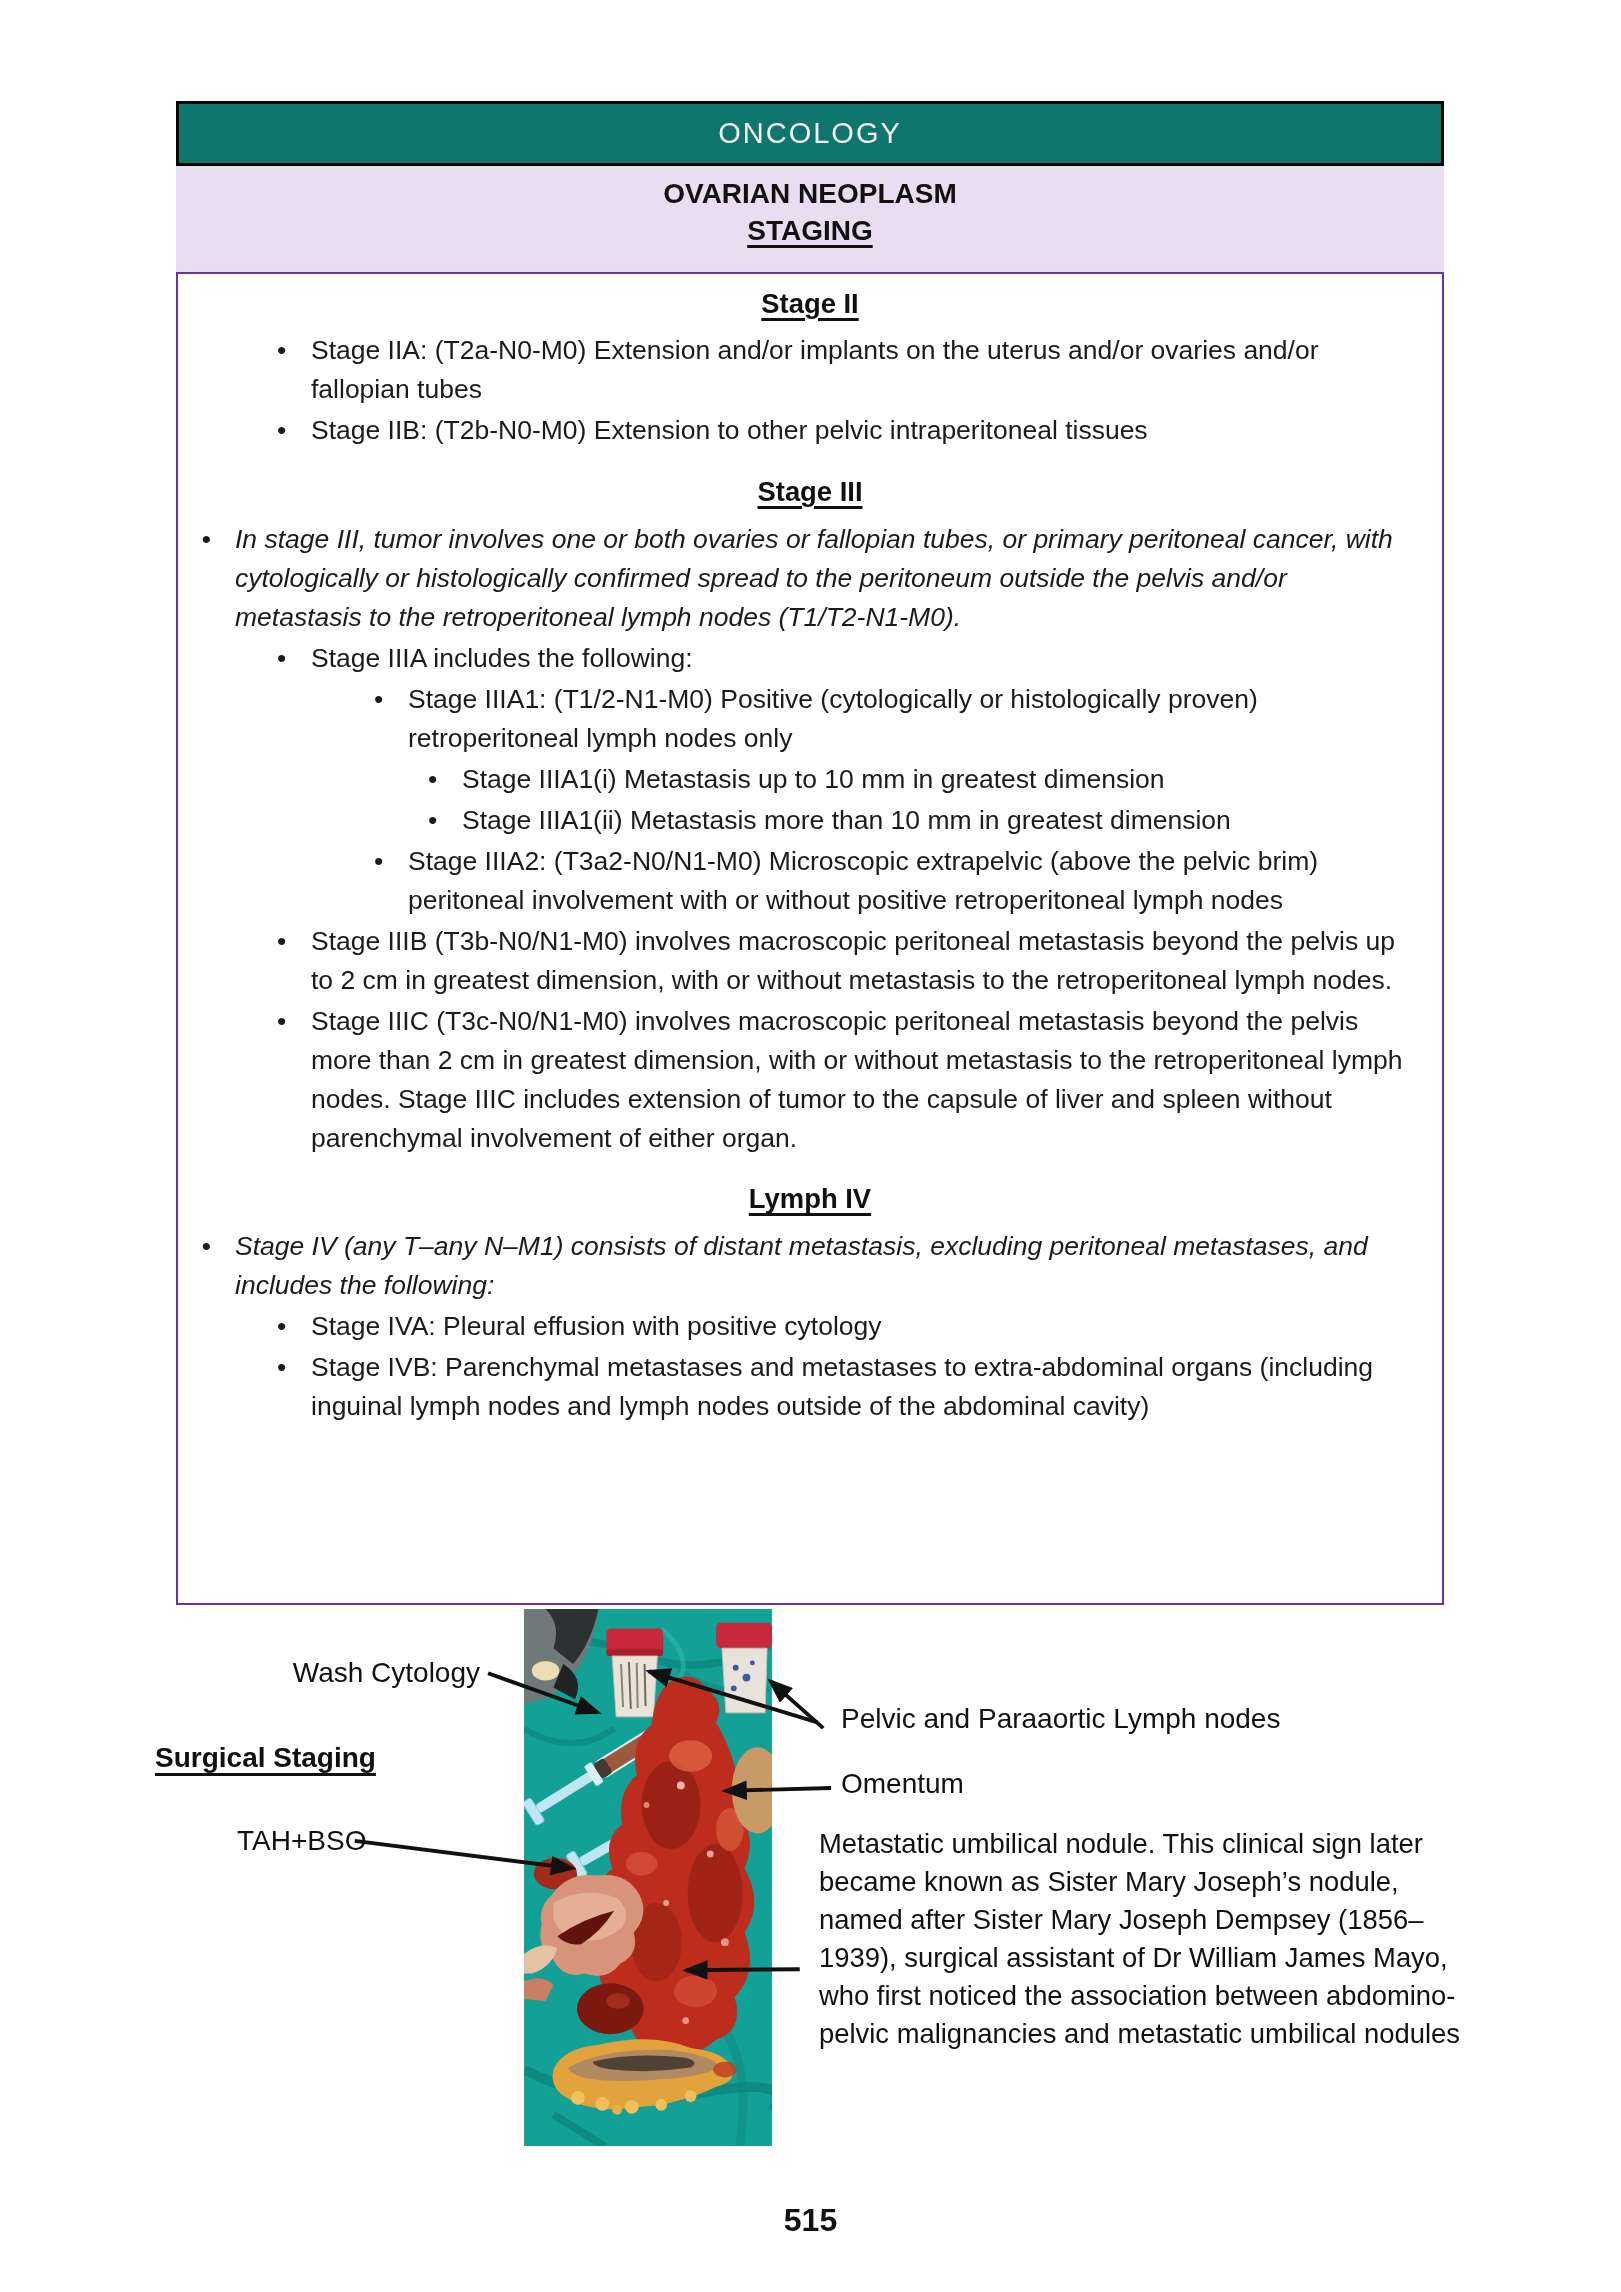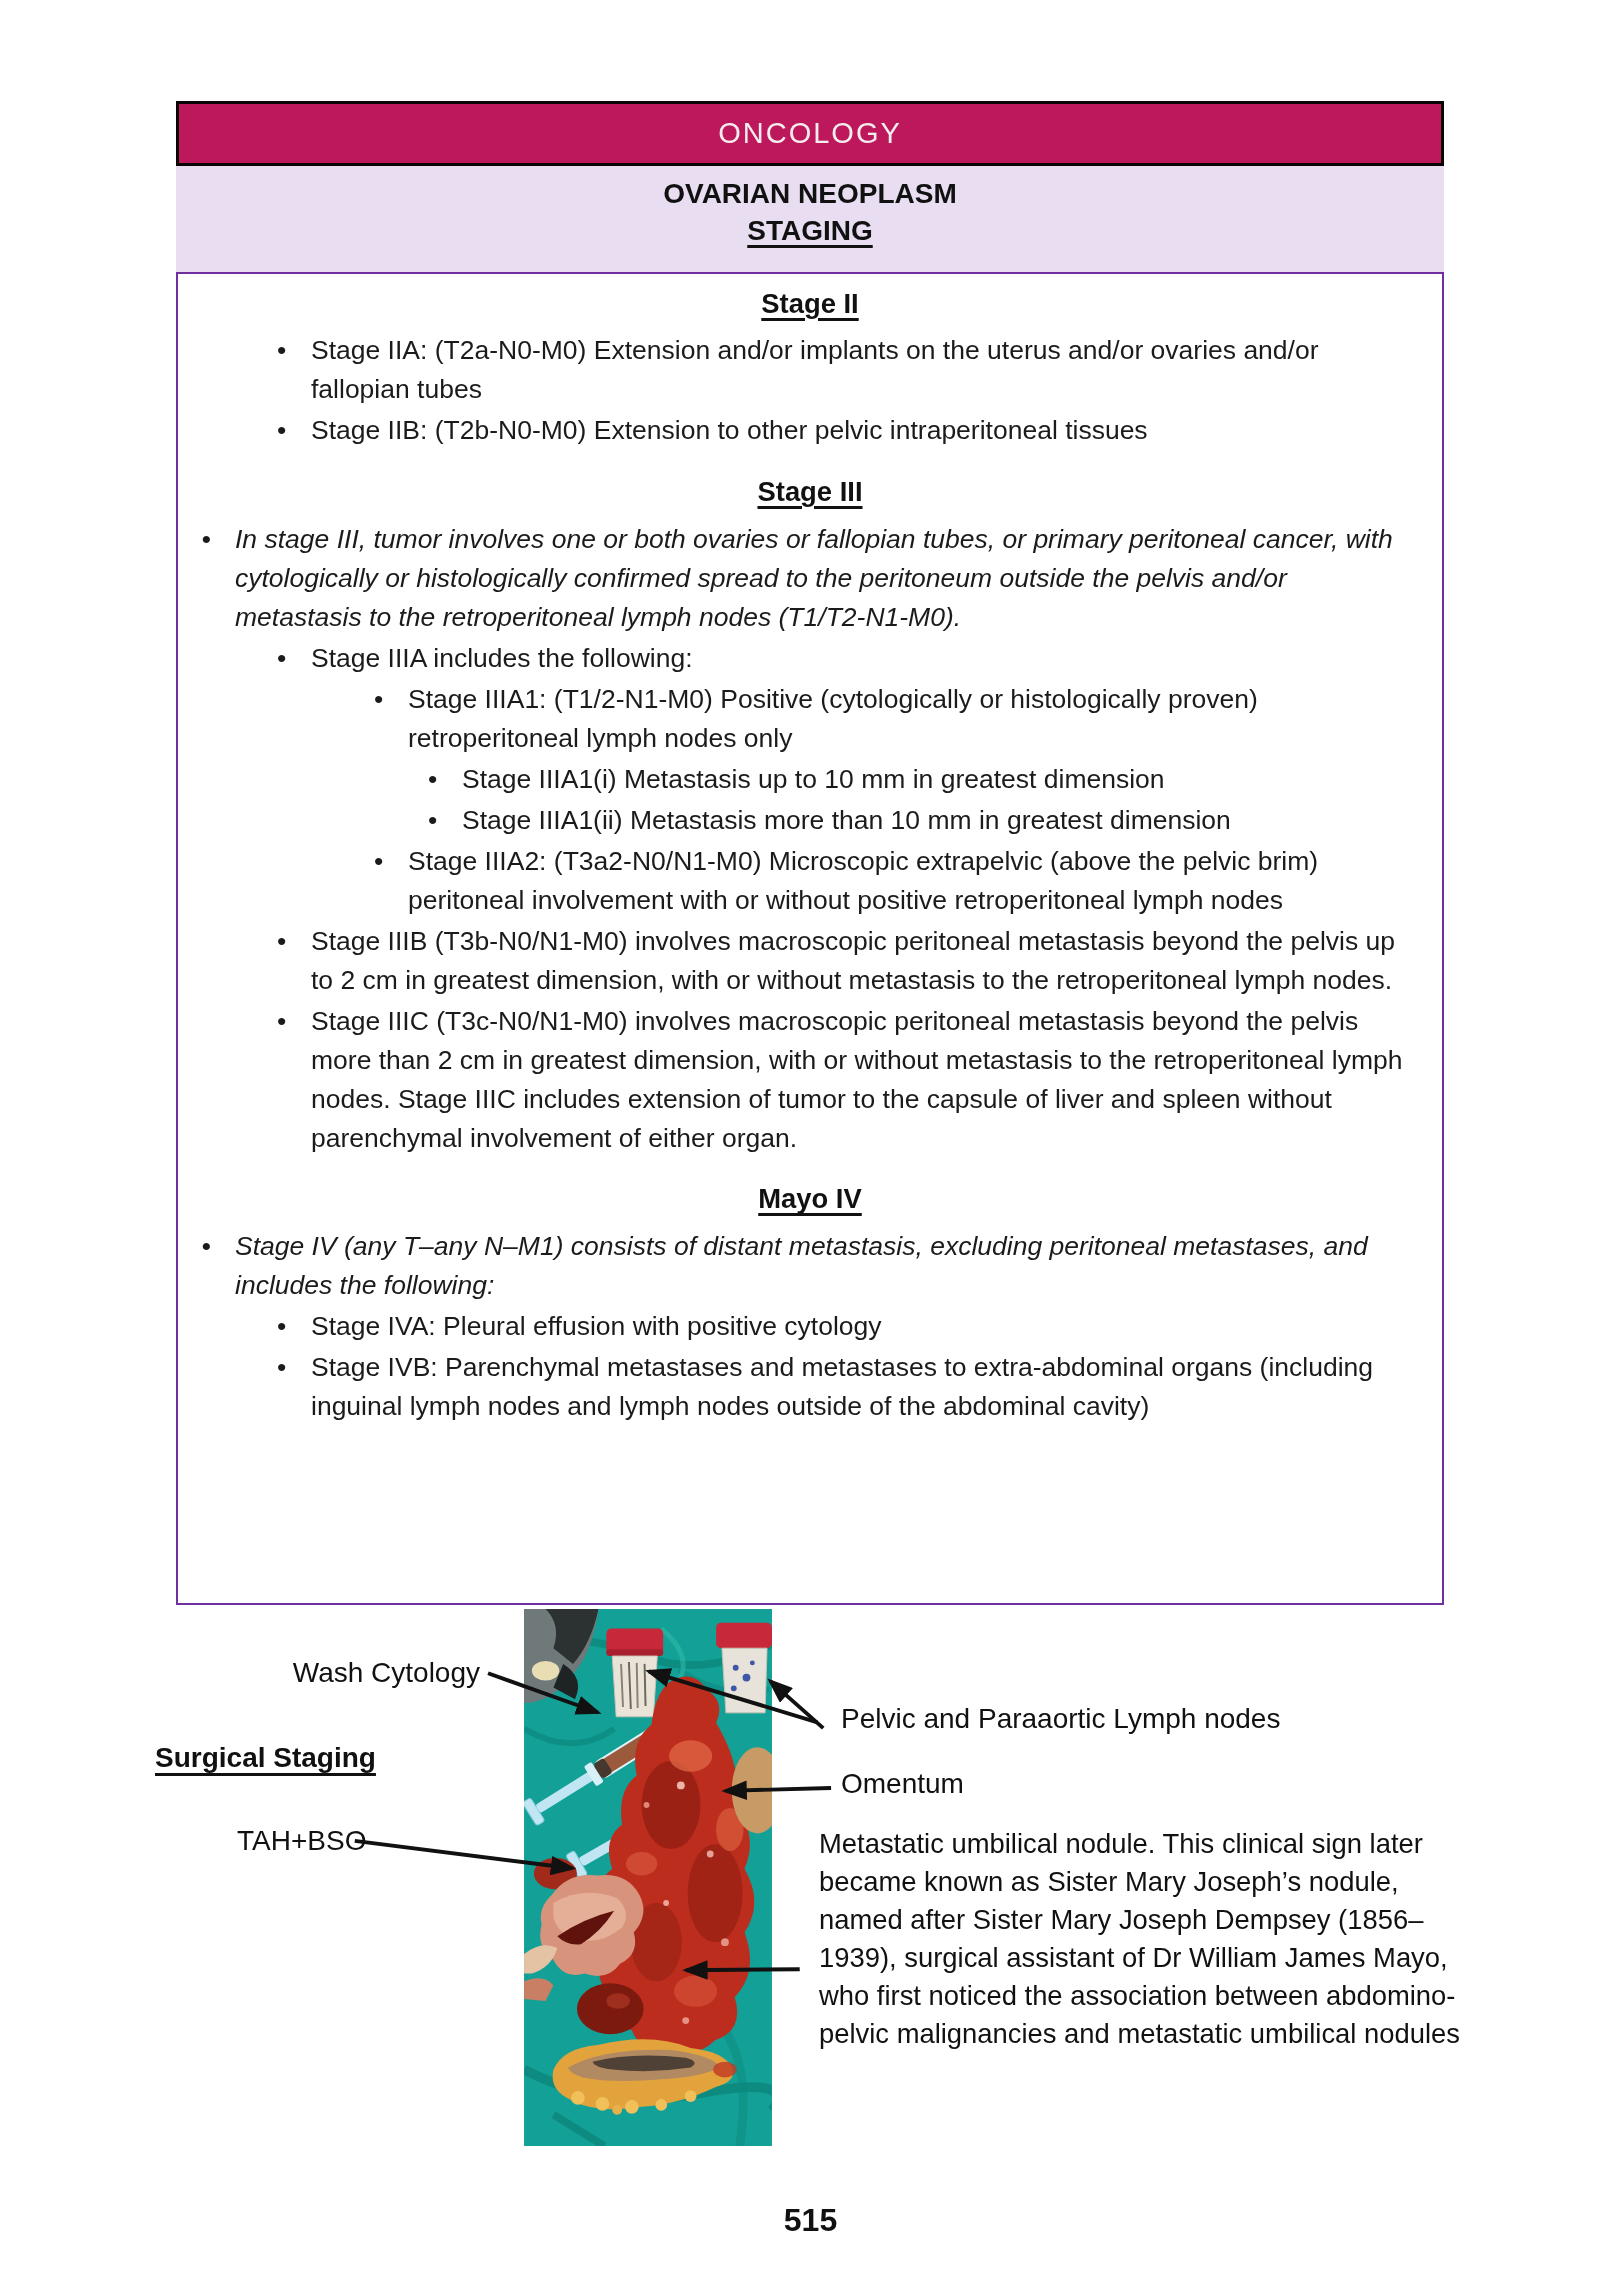--- a/index.html
+++ b/index.html
@@ -8,21 +8,21 @@
     width:1621px;height:2293px;
     background:#ffffff;
     font-family:"Liberation Sans", sans-serif;
     color:#1b1b1b;
     overflow:hidden;
   }
   
   .header-bar{
     position:absolute;left:176px;top:101px;width:1268px;height:65px;
     box-sizing:border-box;
-    background:#be185d;
+    background:#0f766e;
     border:3.9px solid #0a0505;
     display:flex;align-items:center;justify-content:center;
   }
   .header-bar span{
     color:#f4edee;font-size:29px;letter-spacing:2px;font-weight:400;
   }
   
   .banner{
     position:absolute;left:176px;top:166px;width:1268px;height:106px;
     box-sizing:border-box;
@@ -108,21 +108,21 @@
     <div class="li l1 it">In stage III, tumor involves one or both ovaries or fallopian tubes, or primary peritoneal cancer, with cytologically or histologically confirmed spread to the peritoneum outside the pelvis and/or metastasis to the retroperitoneal lymph nodes (T1/T2-N1-M0).</div>
     <div class="li l2">Stage IIIA includes the following:</div>
     <div class="li l3">Stage IIIA1: (T1/2-N1-M0) Positive (cytologically or histologically proven) retroperitoneal lymph nodes only</div>
     <div class="li l4">Stage IIIA1(i) Metastasis up to 10 mm in greatest dimension</div>
     <div class="li l4">Stage IIIA1(ii) Metastasis more than 10 mm in greatest dimension</div>
     <div class="li l3">Stage IIIA2: (T3a2-N0/N1-M0) Microscopic extrapelvic (above the pelvic brim) peritoneal involvement with or without positive retroperitoneal lymph nodes</div>
     <div class="li l2">Stage IIIB (T3b-N0/N1-M0) involves macroscopic peritoneal metastasis beyond the pelvis up to 2 cm in greatest dimension, with or without metastasis to the retroperitoneal lymph nodes.</div>
     <div class="li l2">Stage IIIC (T3c-N0/N1-M0) involves macroscopic peritoneal metastasis beyond the pelvis more than 2 cm in greatest dimension, with or without metastasis to the retroperitoneal lymph nodes. Stage IIIC includes extension of tumor to the capsule of liver and spleen without parenchymal involvement of either organ.</div>
 
     <div class="stage-head">
-      <span>Mayo IV</span></div>
+      <span>Lymph IV</span></div>
     <div class="li l1 it">Stage IV (any T–any N–M1) consists of distant metastasis, excluding peritoneal metastases, and includes the following:</div>
     <div class="li l2">Stage IVA: Pleural effusion with positive cytology</div>
     <div class="li l2">Stage IVB: Parenchymal metastases and metastases to extra-abdominal organs (including inguinal lymph nodes and lymph nodes outside of the abdominal cavity)</div>
   </div>
 
   <svg class="photo" viewBox="0 0 253 548" aria-hidden="true">
     <rect width="253" height="548" fill="#13a197"></rect>
 
     <path d="M0,42 Q60,22 120,47 T253,36" stroke="#0b8177" stroke-width="8" fill="none" opacity="0.65"></path>
     <path d="M0,122 Q50,152 92,122" stroke="#0b8177" stroke-width="6" fill="none" opacity="0.55"></path>

